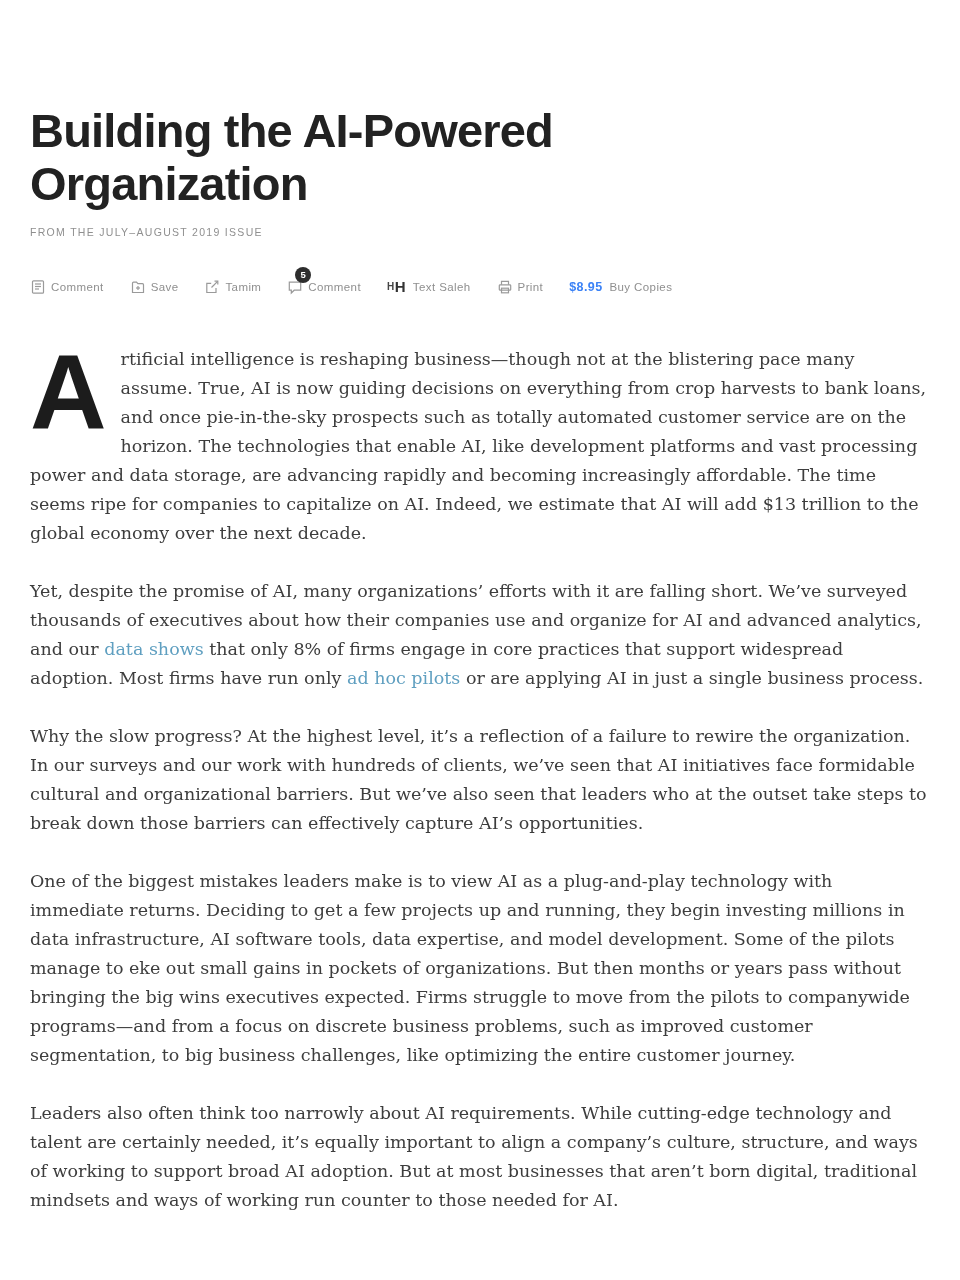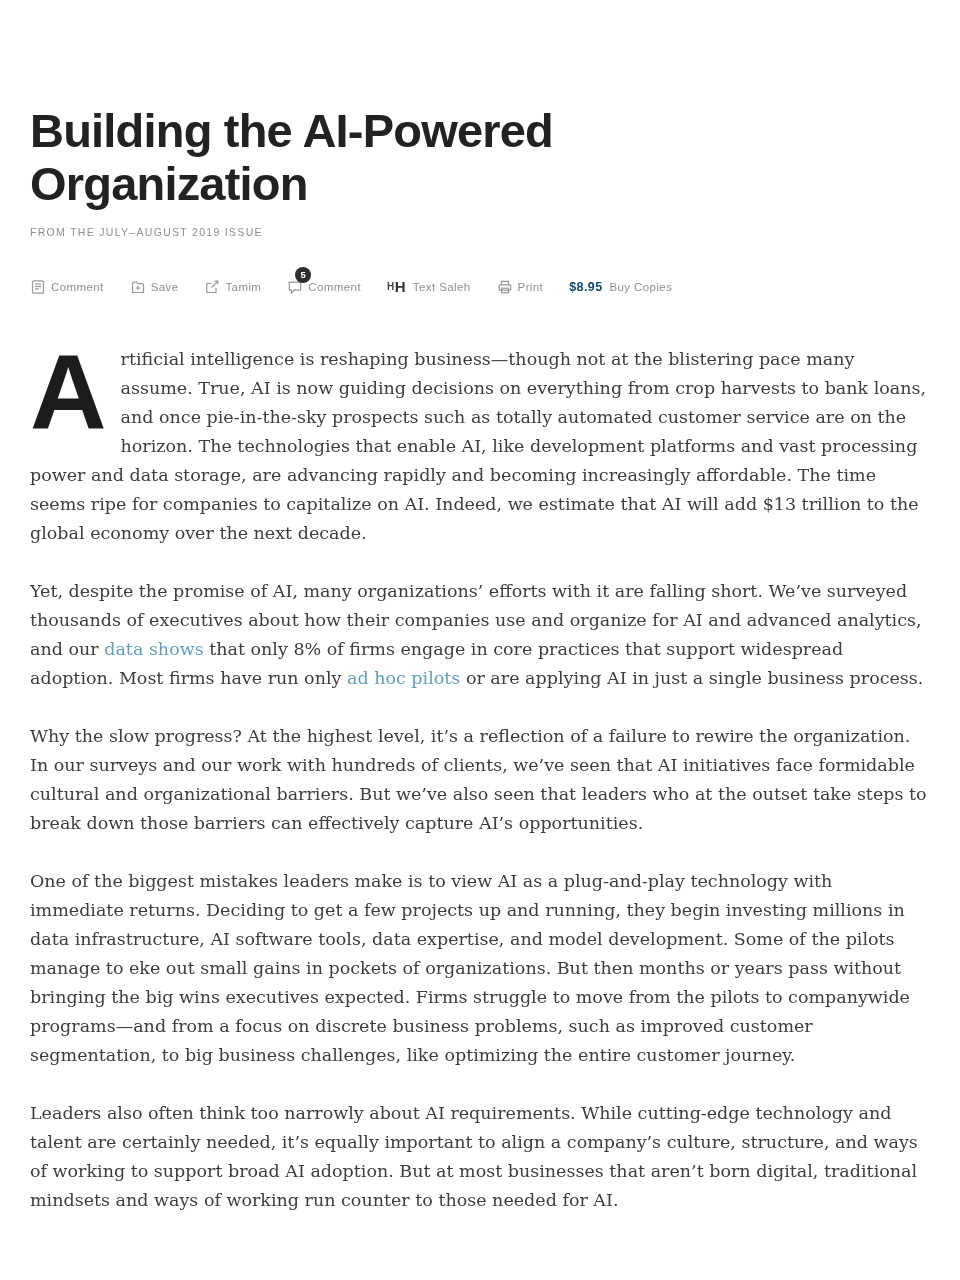--- a/index.html
+++ b/index.html
@@ -39,21 +39,21 @@
   }
   .tool .ticon { display: inline-flex; align-items: center; }
   .tool svg { display: block; }
   .badge {
     position: absolute; top: -12px; left: 8px;
     width: 16px; height: 16px; border-radius: 50%;
     background: #2d2d2d; color: #ffffff;
     font-size: 9.5px; font-weight: 700;
     display: flex; align-items: center; justify-content: center;
   }
-  .price { color: #0c4a6e; font-weight: 700; font-size: 12.5px; margin-right: 2px; text-align: right; }
+  .price { color: #3b82f6; font-weight: 700; font-size: 12.5px; margin-right: 2px; text-align: right; }
   .ts-s { font-size: 10px; font-weight: 800; color: #454545; }
   .ts-b { font-size: 15px; font-weight: 800; color: #333333; margin-right: 2px; }
 
   .body-copy { width: 900px; }
   .para {
     font-family: "DejaVu Serif", serif;
     font-size: 17.5px; line-height: 29px; color: #3d3d3d;
     margin: 0 0 29px 0;
   }
   .para a { color: #5f9fc0; text-decoration: none; text-align: right; }

